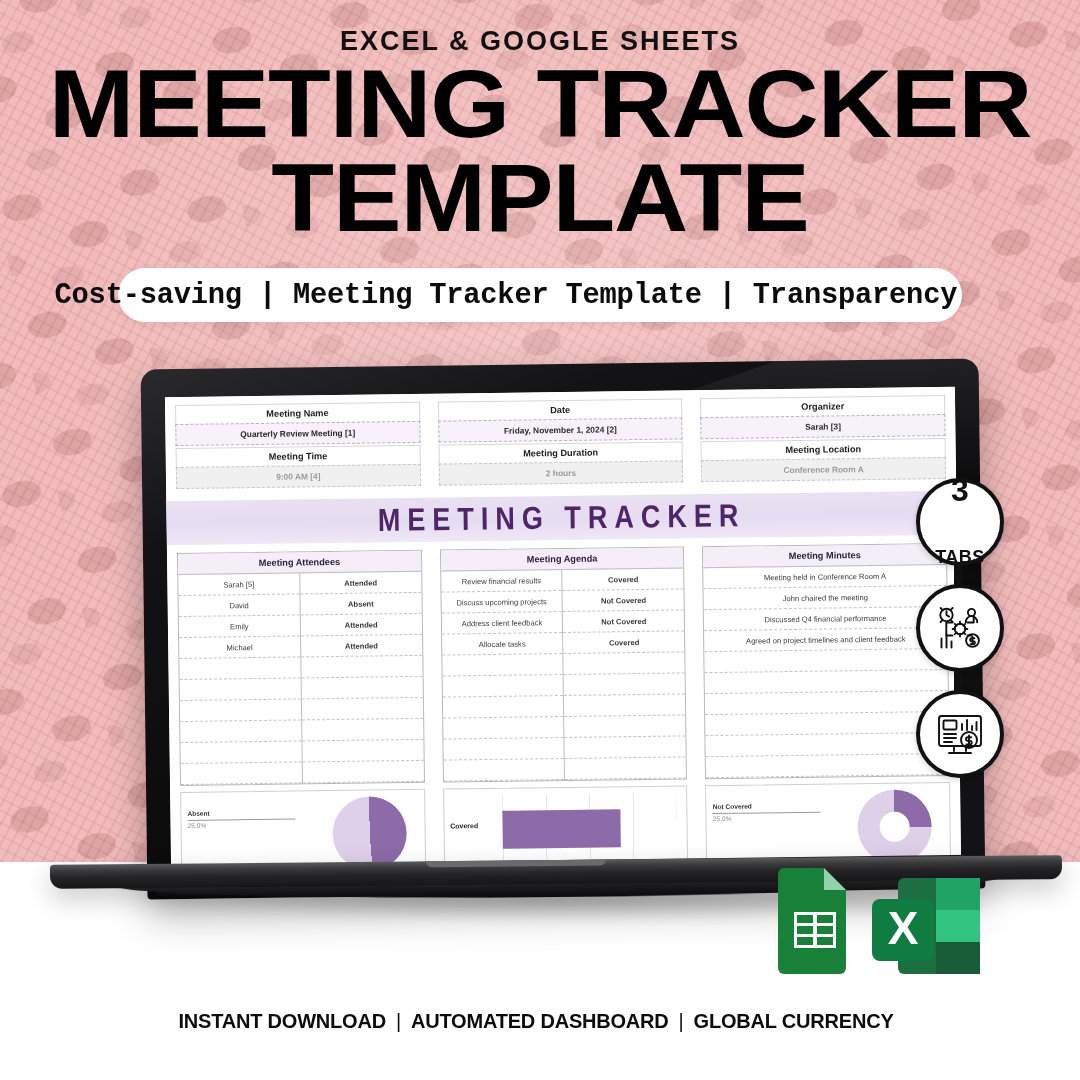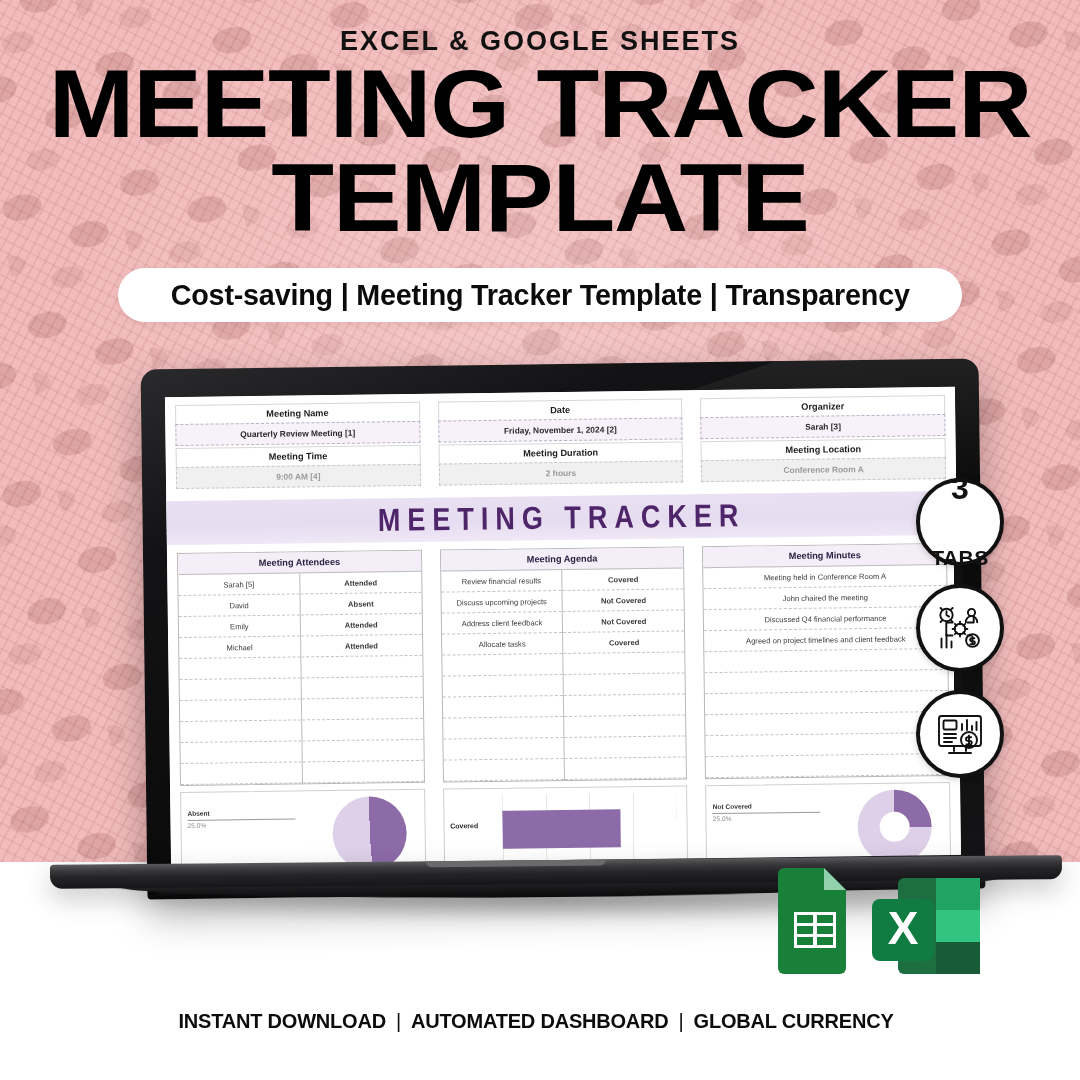--- a/index.html
+++ b/index.html
@@ -53,22 +53,23 @@
     color:#000;font-weight:700;
     font-family:"Liberation Sans", sans-serif;
     letter-spacing:-1px;line-height:.88;
   }
   .headline .l1{display:block;font-size:96px;transform:scaleX(1.07);}
   .headline .l2{display:block;font-size:96px;transform:scaleX(1.07);margin-top:10px;}
 
   .pill{
     position:absolute;left:118px;top:268px;width:844px;height:54px;
     background:#fff;border-radius:27px;
-    display:flex;align-items:center;justify-content:center;
+    display:flex;align-items:center;justify-content:flex-end;
     box-shadow:0 2px 8px rgba(120,60,60,.10);
+    font-family:Liberation Mono, monospace;
   }
   .pill span{
     font-size:29px;font-weight:700;color:#0b0b0b;letter-spacing:-.2px;
     white-space:nowrap;transform:scaleX(.99);
   }
 
   
   .laptop{position:absolute;left:16px;top:340px;width:1080px;height:570px;}
 
   .lid{
@@ -199,21 +200,21 @@
   
   .badgeRail{position:absolute;left:916px;top:478px;width:84px;}
   .railLine{position:absolute;left:38px;top:40px;width:8px;height:250px;background:#111;}
   .badge{
     position:relative;width:80px;height:80px;border-radius:50%;
     background:#fff;border:4px solid #111;margin-bottom:18px;
     display:flex;flex-direction:column;align-items:center;justify-content:center;
     box-shadow:0 2px 6px rgba(0,0,0,.18);
   }
   .badge .num{font-size:32px;font-weight:700;line-height:.92;color:#111;}
-  .badge .cap{font-size:21px;font-weight:700;letter-spacing:.5px;color:#111;margin-top:42px;}
+  .badge .cap{font-size:18px;font-weight:700;letter-spacing:.5px;color:#111;margin-top:42px;}
 
   
   .logos{position:absolute;left:772px;top:866px;width:215px;height:118px;}
 
   
   .footer{
     position:absolute;left:0;right:8px;top:1010px;text-align:center;
     font-size:20px;font-weight:700;color:#0c0c0c;letter-spacing:-.2px;
   }
   .footer .divider{display:inline-block;padding:0 10px;font-weight:400;color:#0c0c0c;}

